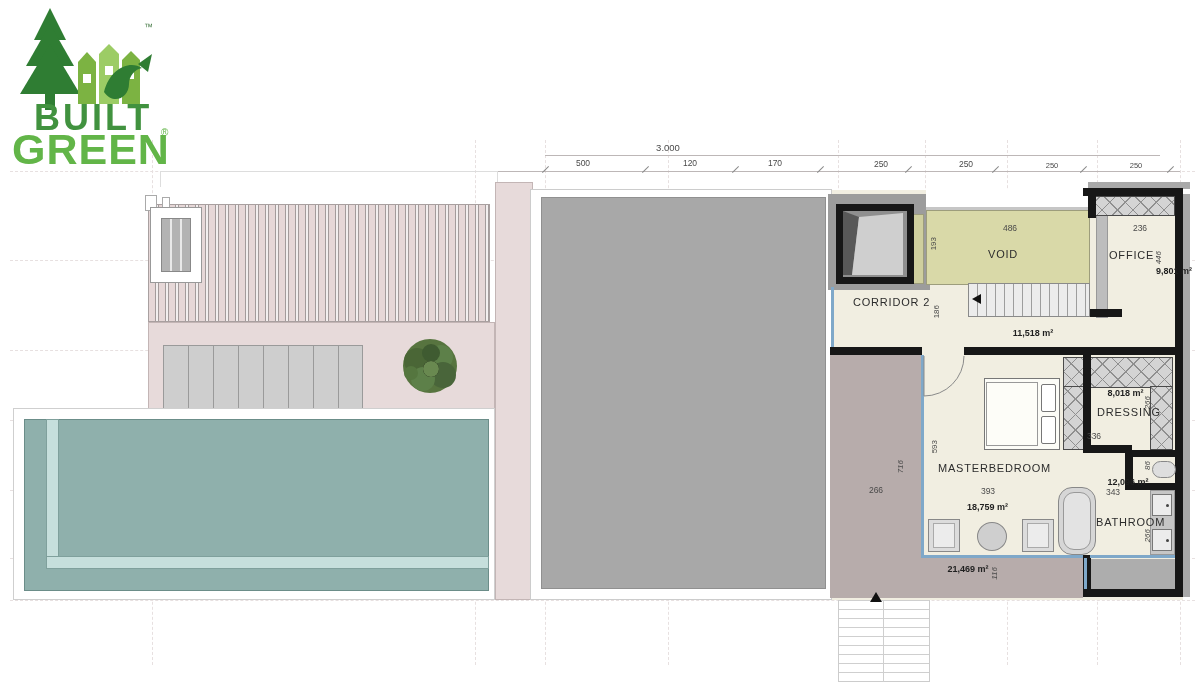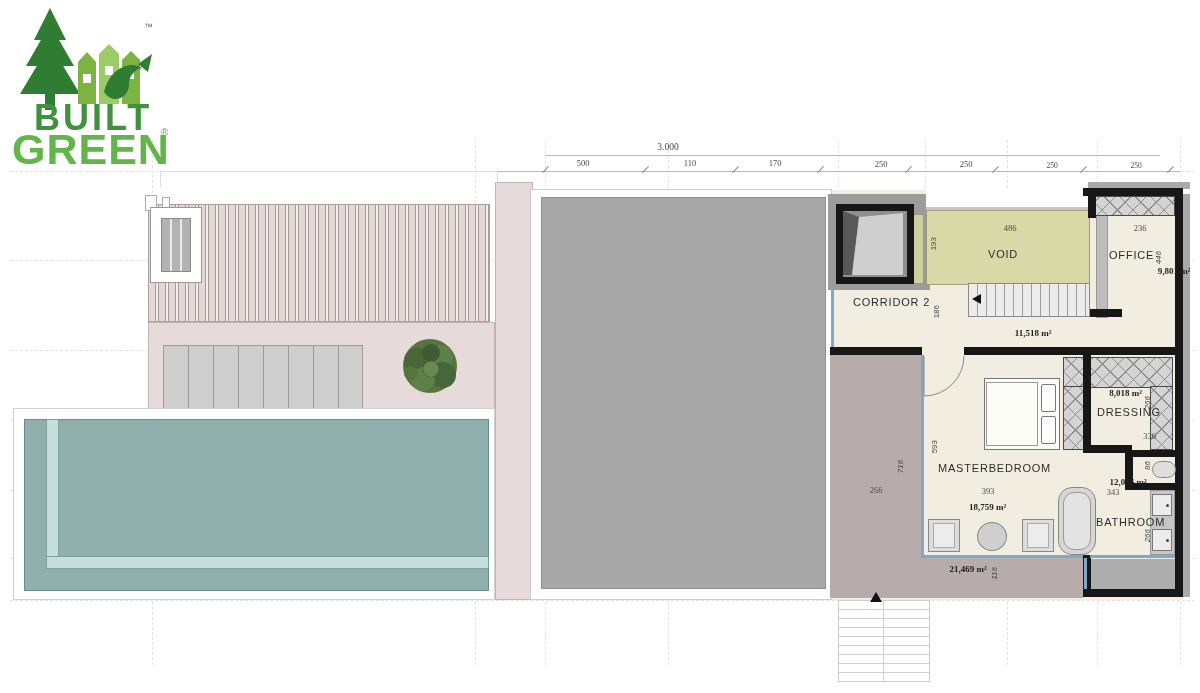--- a/index.html
+++ b/index.html
@@ -1,20 +1,20 @@
 <!DOCTYPE html>
 <html><head>
 <meta charset="utf-8">
 <style>
   html,body{margin:0;padding:0;background:#fff;font-family:"Liberation Sans",sans-serif;}
   #stage{position:relative;width:1200px;height:693px;background:#fff;overflow:hidden;}
   .abs{position:absolute;box-sizing:border-box;}
   .grid-v{position:absolute;width:0;border-left:1px dashed #e7e0e0;}
   .grid-h{position:absolute;height:0;border-top:1px dashed #e7e0e0;}
-  .dim{position:absolute;font-size:8.5px;color:#4a4a4a;text-align:center;white-space:nowrap;font-family:Liberation Serif, serif;}
+  .dim{position:absolute;font-size:8.5px;color:#4a4a4a;text-align:center;white-space:nowrap;}
   .dim.big{font-size:9.5px;}
   .dim.sm{font-size:7.5px;}
   .dim.b{font-weight:bold;font-size:9px;color:#1f1f1f;}
   .vdim{position:absolute;font-size:8px;color:#4a4a4a;writing-mode:vertical-rl;transform:rotate(180deg);white-space:nowrap;}
   .vdim.i{font-style:italic;}
   .rlabel{position:absolute;font-size:11px;color:#2c2c2c;letter-spacing:.8px;white-space:nowrap;}
   .wall{position:absolute;background:#171717;}
   .blue{position:absolute;background:#7fa8c9;}
   .xhatch{position:absolute;box-sizing:border-box;background-color:#d4d4d4;border:1px solid #4a4a4a;
     background-image:repeating-linear-gradient(45deg,rgba(0,0,0,0) 0 10px,#8f8f8f 10px 11px),
@@ -64,21 +64,21 @@
     <text x="136" y="26" font-size="9" fill="#4a7d4a">™</text>
     <text x="26" y="126" font-size="36" font-weight="bold" letter-spacing="3" fill="#41923f" font-family="Liberation Sans, sans-serif">BUILT</text>
     <text x="4" y="160" font-size="43" font-weight="bold" letter-spacing="1" fill="#62b548" font-family="Liberation Sans, sans-serif">GREEN</text>
     <text x="153" y="132" font-size="10" fill="#62b548">®</text>
   </svg>
 
   <div class="dim big" style="left:640px;top:142px;width:56px;">3.000</div>
   <div class="dimline" style="left:545px;top:155px;width:615px;"></div>
   <div class="dimline" style="left:488px;top:171px;width:692px;"></div>
   <div class="dim" style="left:563px;top:158px;width:40px;">500</div>
-  <div class="dim" style="left:670px;top:158px;width:40px;">110</div>
+  <div class="dim" style="left:670px;top:158px;width:40px;">120</div>
   <div class="dim" style="left:755px;top:158px;width:40px;">170</div>
   <div class="dim" style="left:861px;top:159px;width:40px;">250</div>
   <div class="dim" style="left:946px;top:159px;width:40px;">250</div>
   <div class="dim sm" style="left:1032px;top:161px;width:40px;">250</div>
   <div class="dim sm" style="left:1116px;top:161px;width:40px;">250</div>
   <div class="tick" style="left:541px;top:169px;"></div>
   <div class="tick" style="left:641px;top:169px;"></div>
   <div class="tick" style="left:731px;top:169px;"></div>
   <div class="tick" style="left:816px;top:169px;"></div>
   <div class="tick" style="left:904px;top:169px;"></div>
@@ -213,21 +213,21 @@
   <div class="dim b" style="left:1002px;top:328px;width:62px;">11,518 m²</div>
 
   <div class="vdim" style="left:930px;top:440px;">593</div>
   <div class="rlabel" style="left:938px;top:462px;">MASTERBEDROOM</div>
   <div class="dim" style="left:968px;top:486px;width:40px;">393</div>
   <div class="dim b" style="left:955px;top:502px;width:65px;">18,759 m²</div>
 
   <div class="dim b" style="left:1098px;top:388px;width:55px;">8,018 m²</div>
   <div class="vdim i" style="left:1143px;top:396px;">266</div>
   <div class="rlabel" style="left:1097px;top:406px;">DRESSING</div>
-  <div class="dim" style="left:1116px;top:431px;width:40px;text-align:right;">336</div>
+  <div class="dim" style="left:1074px;top:431px;width:40px;">336</div>
 
   <div class="vdim i" style="left:1143px;top:461px;">86</div>
 
   <div class="dim" style="left:1095px;top:487px;width:36px;">343</div>
   <div class="dim b" style="left:1099px;top:477px;width:58px;">12,096 m²</div>
   <div class="rlabel" style="left:1096px;top:516px;">BATHROOM</div>
   <div class="vdim i" style="left:1143px;top:529px;">266</div>
 
   <div class="dim" style="left:858px;top:485px;width:36px;">266</div>
   <div class="vdim i" style="left:896px;top:460px;">716</div>

